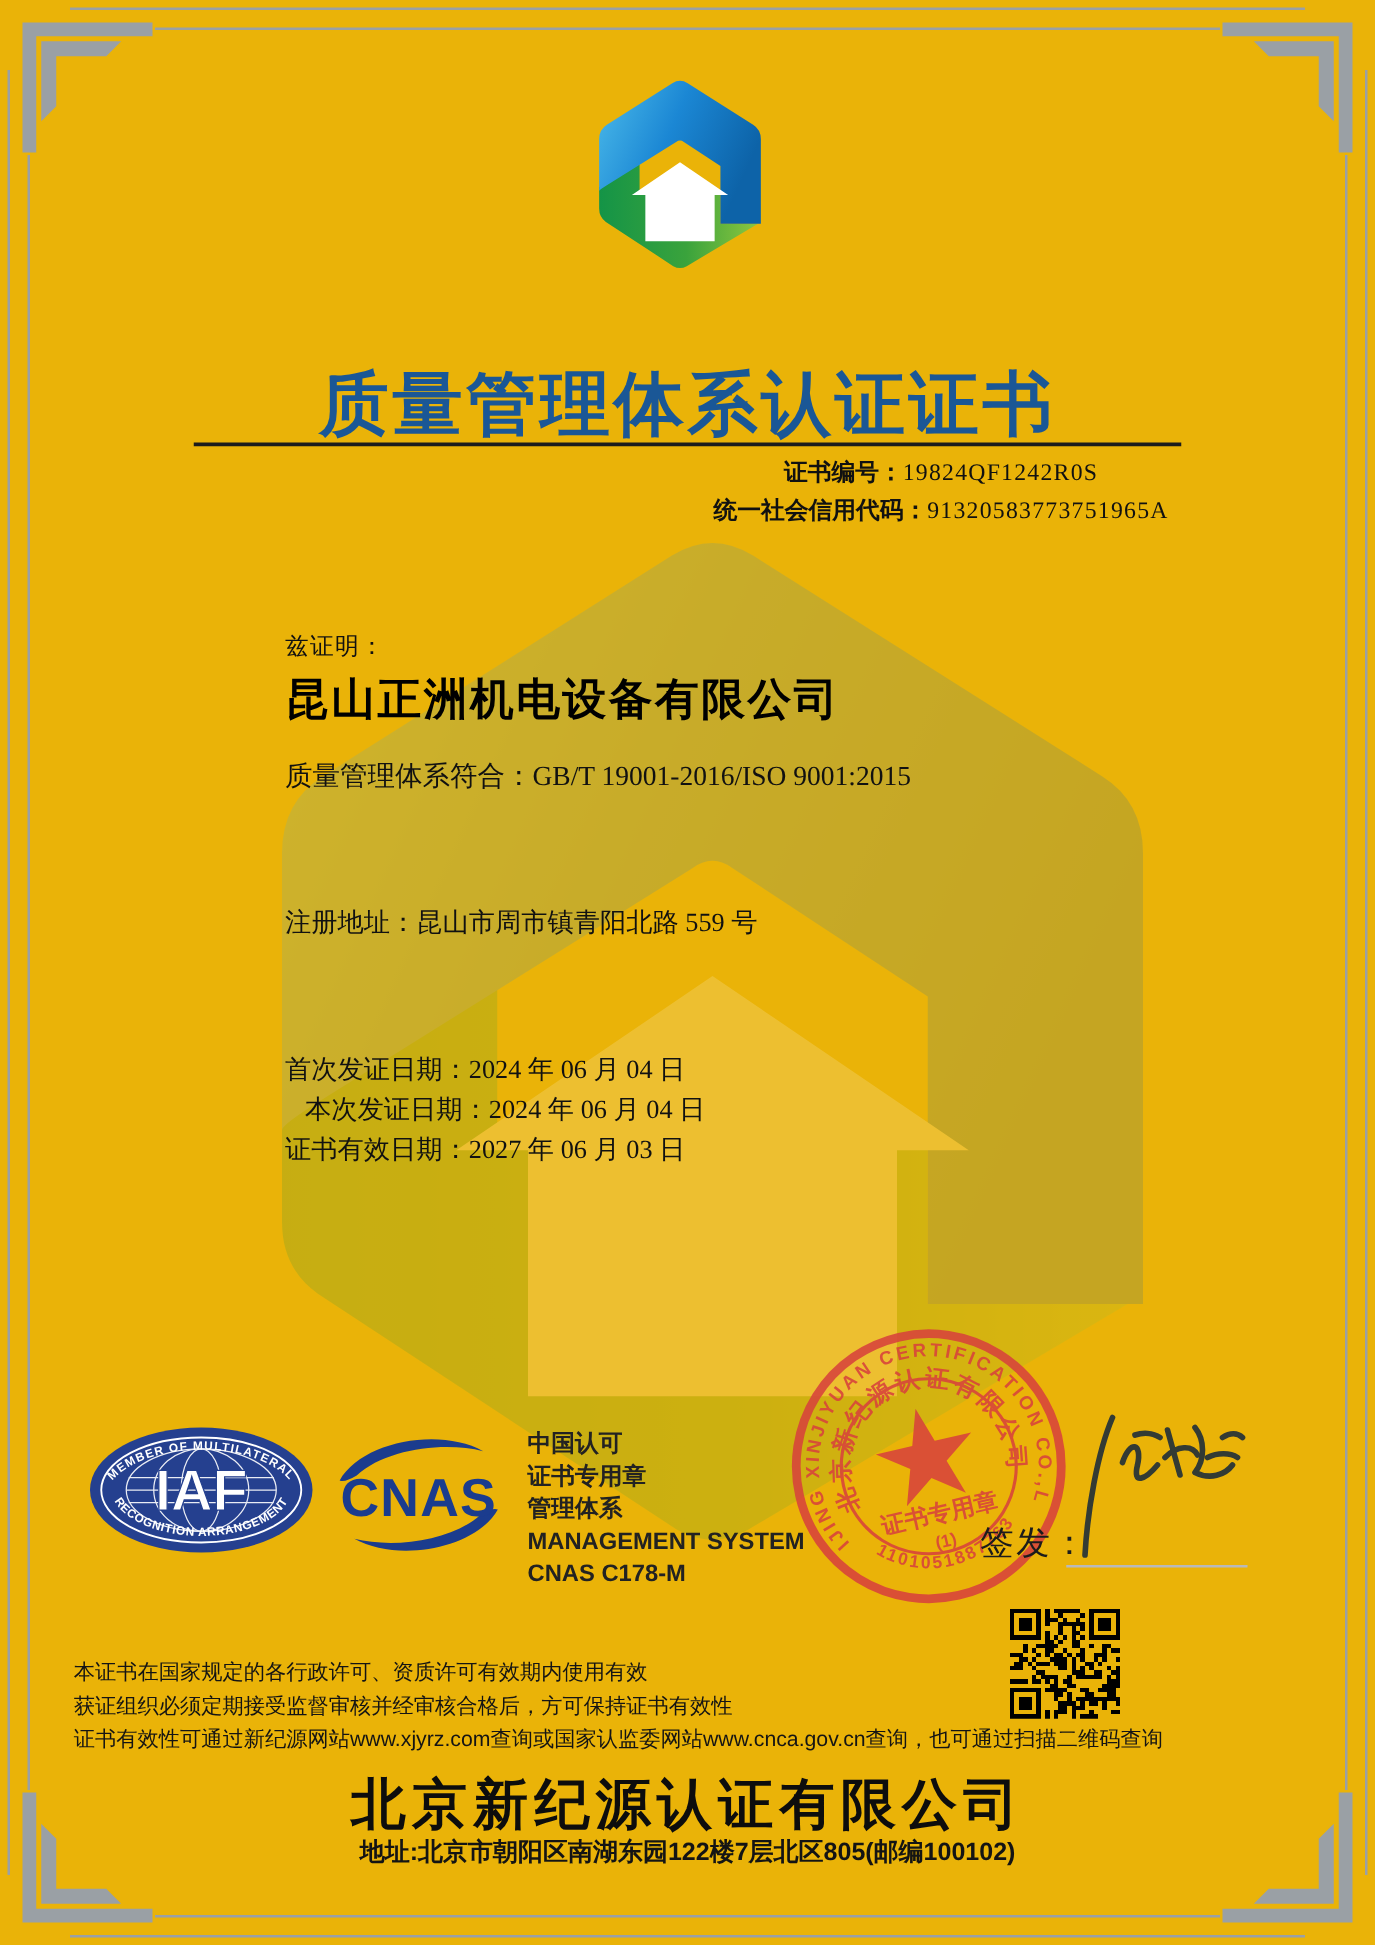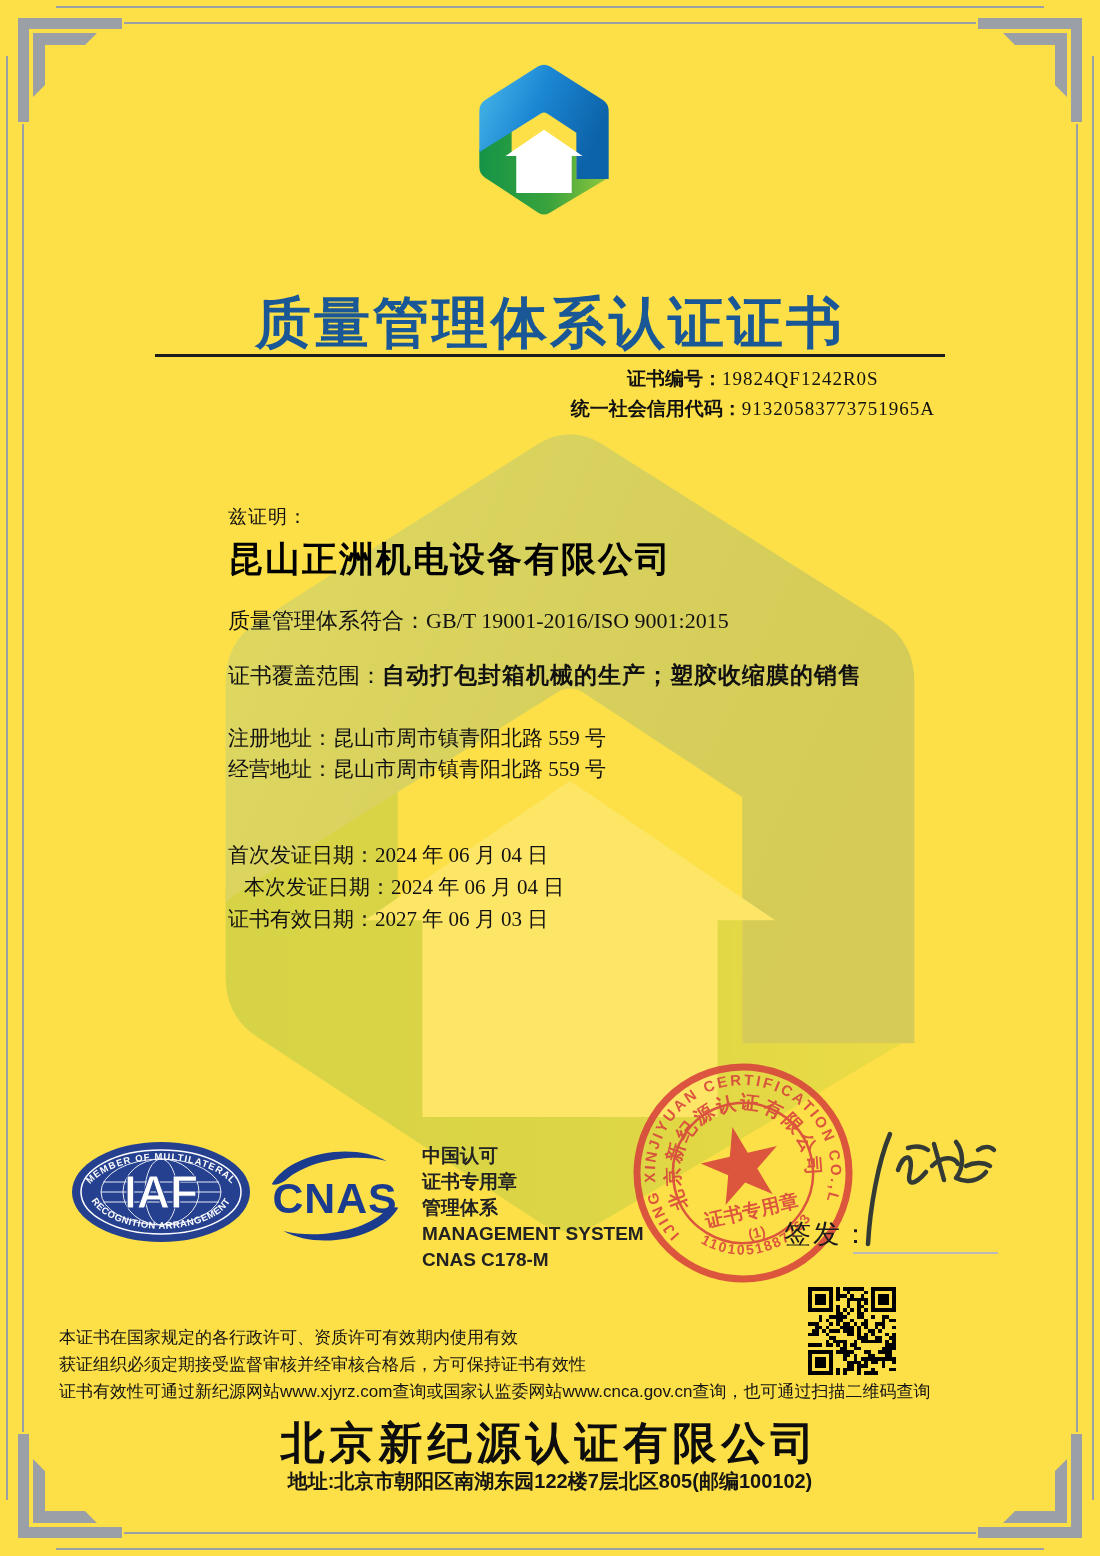--- a/index.html
+++ b/index.html
@@ -1,16 +1,16 @@
 <!DOCTYPE html>
 <html><head>
 <meta charset="utf-8">
 <style>
   html,body{margin:0;padding:0;background:#e8e8e8;}
-  .page{position:relative;width:1100px;height:1556px;margin:0 auto;background:#fde047;
+  .page{position:relative;width:1100px;height:1556px;margin:0 auto;background:#eab308;
         overflow:hidden;font-family:"Liberation Serif", serif;color:#111;}
   .abs{position:absolute;}
   
   svg.frame{position:absolute;left:0;top:0;width:1100px;height:1556px;pointer-events:none;}
   
   .logo-box{left:467px;top:58px;width:154px;height:162px;}
   .watermark{left:160px;top:420px;width:820px;height:820px;opacity:0.16;}
   .title{left:0;right:0;top:286px;text-align:center;font-family:"Liberation Sans",sans-serif;
          font-weight:bold;font-size:56px;letter-spacing:3px;color:#1a5796;}
   .title-rule{left:155px;top:354px;width:790px;height:3px;background:#1c1c1c;}
@@ -110,28 +110,22 @@
   <div class="abs cert-nums">
     <div><span class="lab">证书编号：</span><span class="val">19824QF1242R0S</span></div>
     <div><span class="lab">统一社会信用代码：</span><span class="val">91320583773751965A</span></div>
   </div>
 
   <div class="abs zhengming">兹证明：</div>
   <div class="abs company">昆山正洲机电设备有限公司</div>
   <div class="abs std-line">
     <span>质量管理体系符合：</span><span>GB/T 19001-2016/ISO 9001:2015</span>
   </div>
-  <div class="abs scope-line">
-    <span>证书覆盖范围：</span><b>自动打包封箱机械的生产；塑胶收缩膜的销售</b>
-  </div>
   <div class="abs addr1">
     <span>注册地址：</span><span>昆山市周市镇青阳北路 559 号</span>
-  </div>
-  <div class="abs addr2">
-    <span>经营地址：</span><span>昆山市周市镇青阳北路 559 号</span>
   </div>
   <div class="abs date1">
     <span>首次发证日期：</span><span>2024 年 06 月 04 日</span>
   </div>
   <div class="abs date2">
     <span>本次发证日期：</span><span>2024 年 06 月 04 日</span>
   </div>
   <div class="abs date3">
     <span>证书有效日期：</span><span>2027 年 06 月 03 日</span>
   </div>

